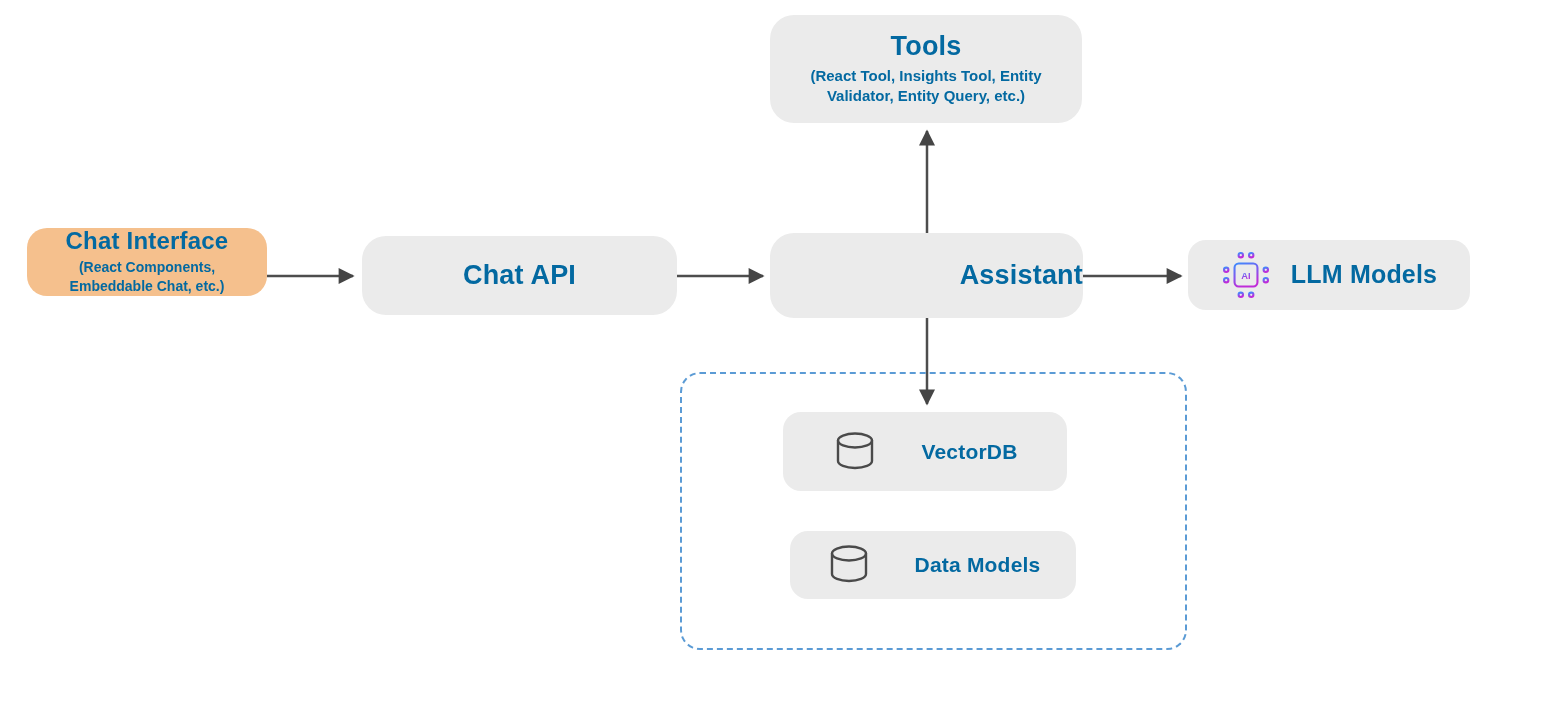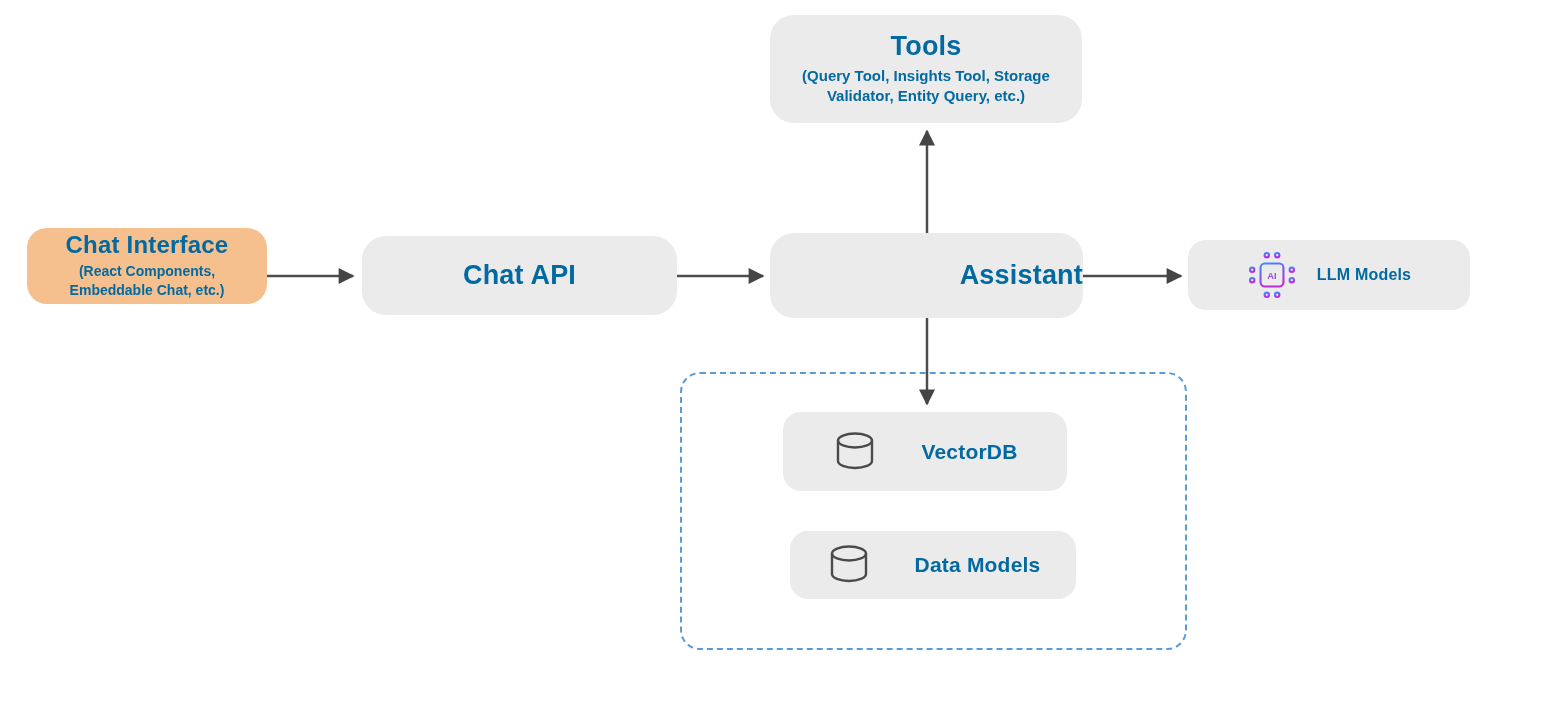--- a/index.html
+++ b/index.html
@@ -35,32 +35,32 @@
   }
   .node .subtitle {
     font-weight: 700;
     font-size: 15px;
     line-height: 1.35;
     margin-top: 4px;
     padding: 0 18px;
   }
   .node-tools        { left: 770px;  top: 15px;  width: 312px; height: 108px; }
   .node-chat-interface {
-    left: 27px; top: 228px; width: 240px; height: 76px;
+    left: 27px; top: 228px; width: 240px; height: 68px;
     background: #f5c08d; border-radius: 20px;
   }
   .node-chat-interface .title { font-size: 24px; }
   .node-chat-interface .subtitle { font-size: 14px; margin-top: 3px; padding: 0 10px; }
   .node-chat-api     { left: 362px;  top: 236px; width: 315px; height: 79px; }
   .node-assistant    { left: 770px;  top: 233px; width: 313px; height: 85px; align-items: flex-end; }
   .node-llm          {
     left: 1188px; top: 240px; width: 282px; height: 70px;
     flex-direction: row; gap: 20px; border-radius: 18px;
   }
-  .node-llm .title { font-size: 16px; }
+  .node-llm .title { font-size: 25px; }
   .row-node {
     flex-direction: row; gap: 43px; border-radius: 18px;
   }
   .row-node .title { font-size: 21px; }
   .node-vectordb     { left: 783px; top: 412px; width: 284px; height: 79px; }
   .node-datastorage  { left: 790px; top: 531px; width: 286px; height: 68px; }
   .dashed-zone {
     position: absolute;
     left: 680px; top: 372px; width: 507px; height: 278px;
     border: 2.5px dashed #5b9bd5;
@@ -91,21 +91,21 @@
     <line x1="677" y1="276" x2="763" y2="276" stroke="#4d4d4d" stroke-width="2.5" marker-end="url(#arrowhead)"></line>
     <line x1="1083" y1="276" x2="1181" y2="276" stroke="#4d4d4d" stroke-width="2.5" marker-end="url(#arrowhead)"></line>
     <line x1="927" y1="233" x2="927" y2="131" stroke="#4d4d4d" stroke-width="2.5" marker-end="url(#arrowhead)"></line>
     <line x1="927" y1="318" x2="927" y2="404" stroke="#4d4d4d" stroke-width="2.5" marker-end="url(#arrowhead)"></line>
   </svg>
 
   <div class="dashed-zone"></div>
 
   <div class="node node-tools">
     <div class="title">Tools</div>
-    <div class="subtitle">(Query Tool, Insights Tool, Storage Validator, Entity Query, etc.)</div>
+    <div class="subtitle">(React Tool, Insights Tool, Entity Validator, Entity Query, etc.)</div>
   </div>
 
   <div class="node node-chat-interface">
     <div class="title">Chat Interface</div>
     <div class="subtitle">(React Components, Embeddable Chat, etc.)</div>
   </div>
 
   <div class="node node-chat-api">
     <div class="title">Chat API</div>
   </div>

